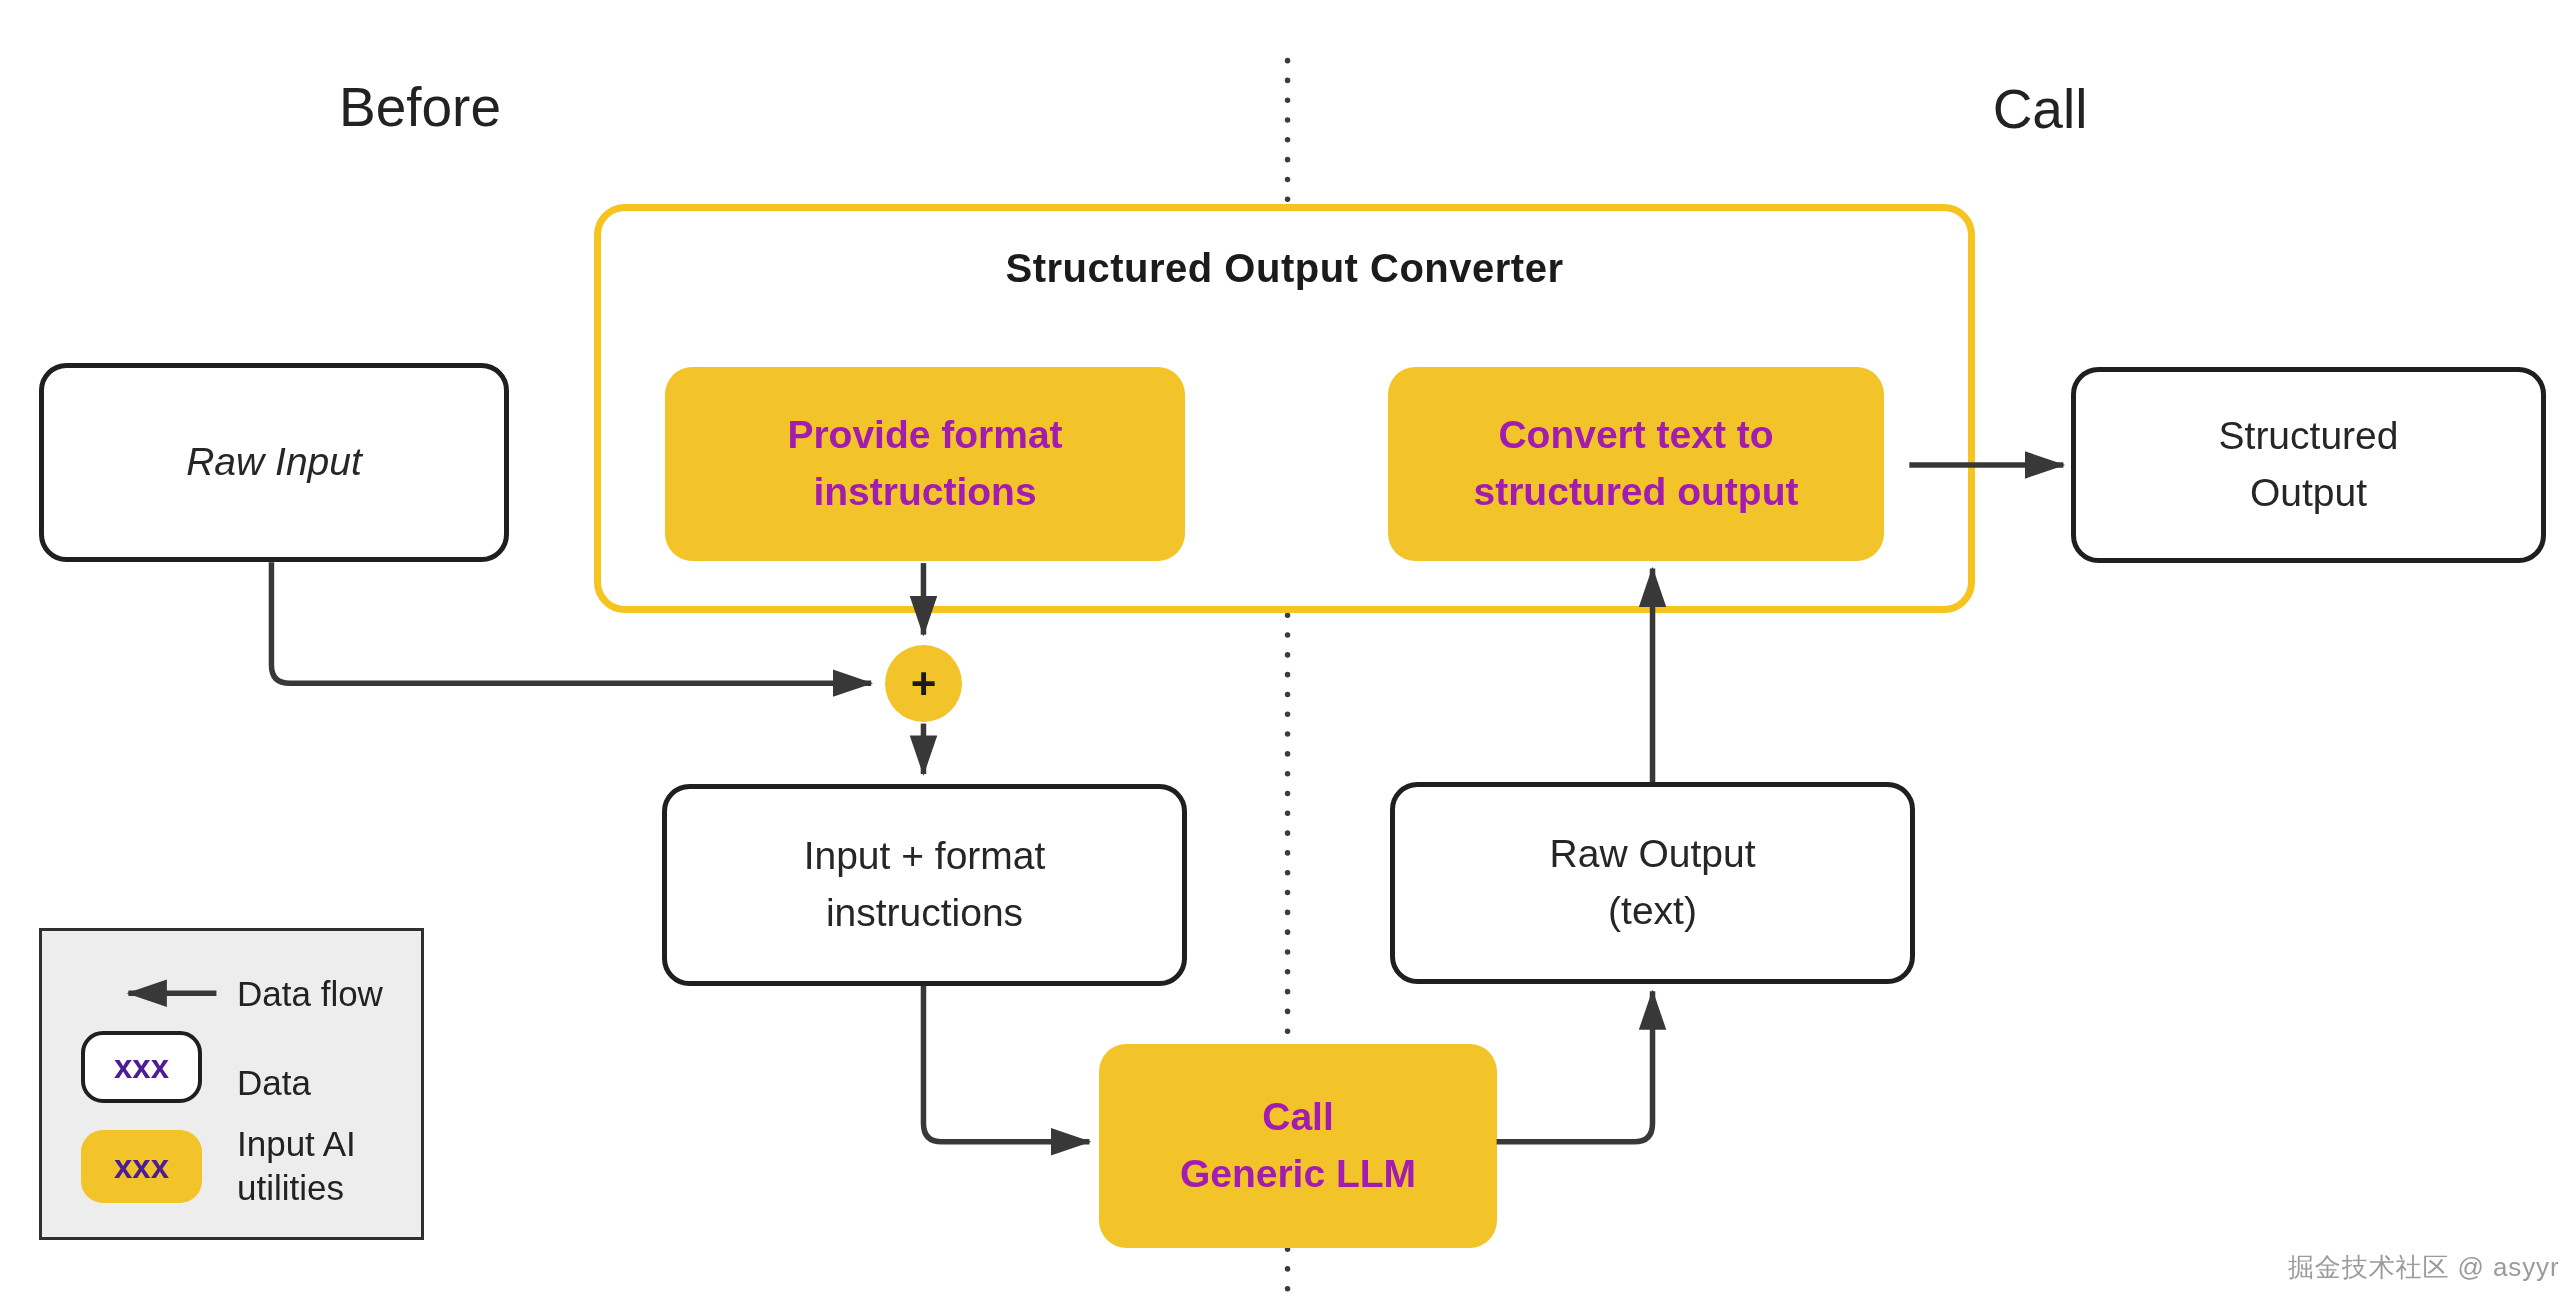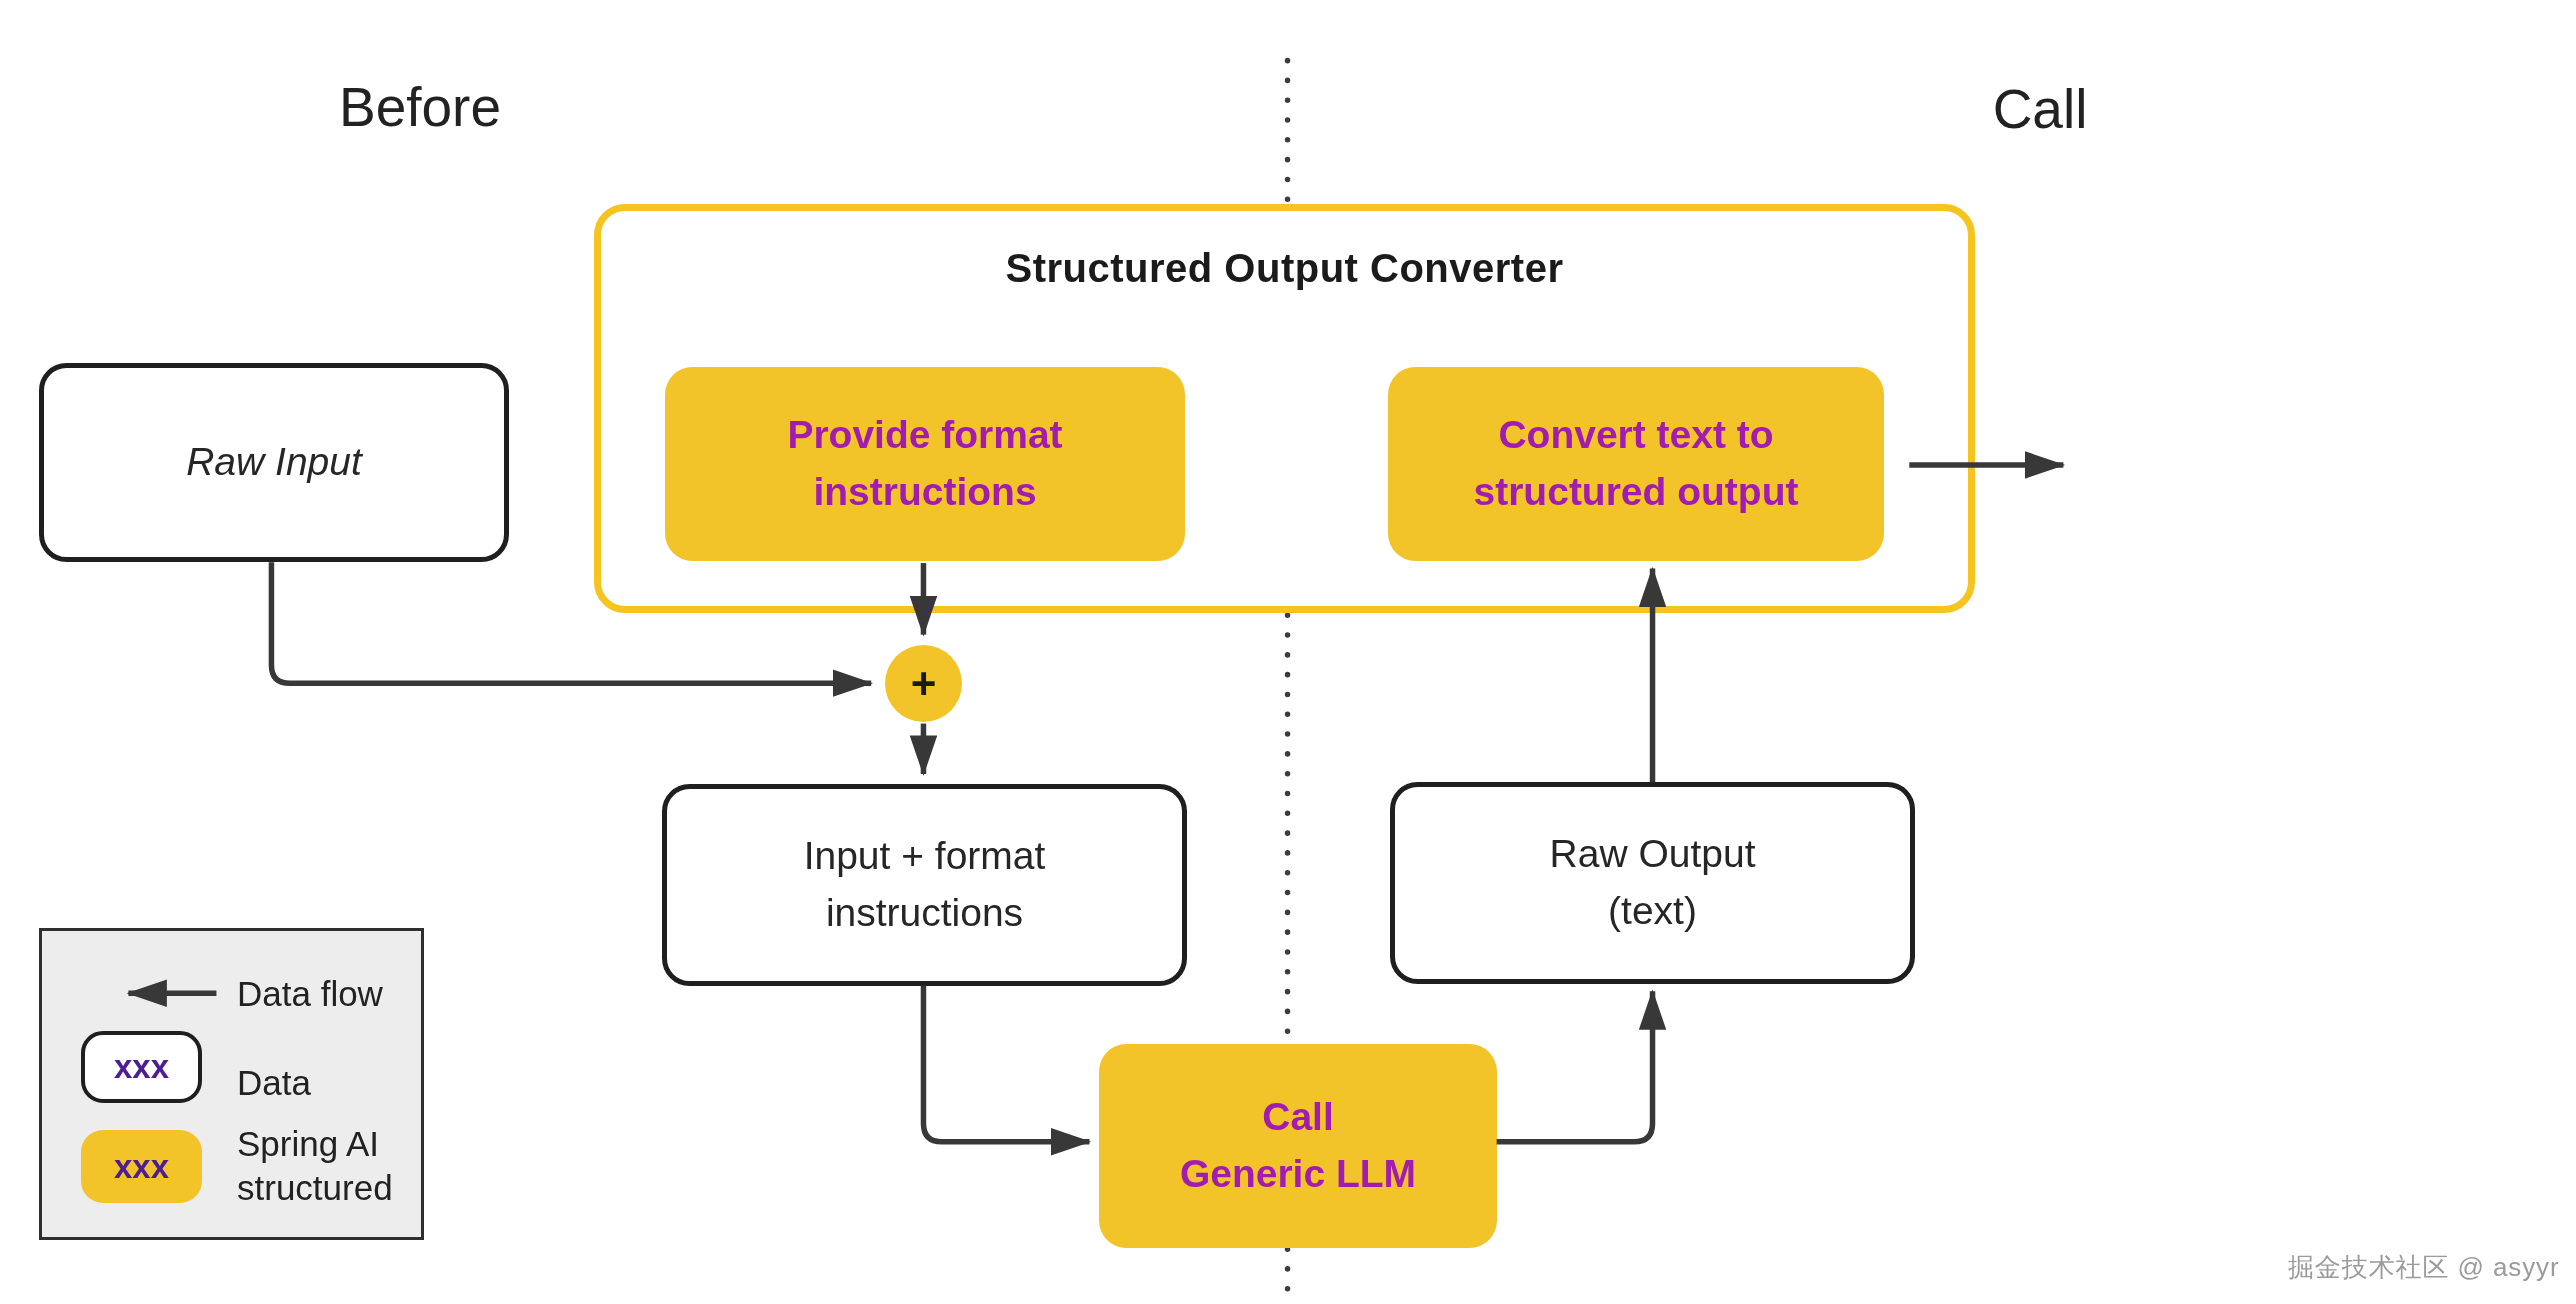--- a/index.html
+++ b/index.html
@@ -167,20 +167,24 @@
   <div class="node spring-node" style="left:665px; top:367px; width:520px; height:194px;">
     <span>Provide format
 instructions</span>
   </div>
 
   <div class="node spring-node" style="left:1388px; top:367px; width:496px; height:194px;">
     <span>Convert text to
 structured  output</span>
   </div>
 
+  <div class="node data-node" style="left:2071px; top:367px; width:475px; height:196px;">
+    <span>Structured
+Output</span>
+  </div>
 
   <div class="node data-node" style="left:662px; top:784px; width:525px; height:202px;">
     <span>Input + format
 instructions</span>
   </div>
 
   <div class="node data-node" style="left:1390px; top:782px; width:525px; height:202px;">
     <span>Raw Output
 (text)</span>
   </div>
@@ -212,18 +216,18 @@
 
   <div class="legend"></div>
   <div class="legend-label legend-label-1">Data flow</div>
   <div class="legend-swatch legend-swatch-data">
     <span>xxx</span>
   </div>
   <div class="legend-label legend-label-2">Data</div>
   <div class="legend-swatch legend-swatch-spring">
     <span>xxx</span>
   </div>
-  <div class="legend-label legend-label-3">Spring AI structured</div>
+  <div class="legend-label legend-label-3">Input AI utilities</div>
 
   <div class="watermark">掘金技术社区 @ asyyr</div>
 
 </div>
 
 
 </body></html>

